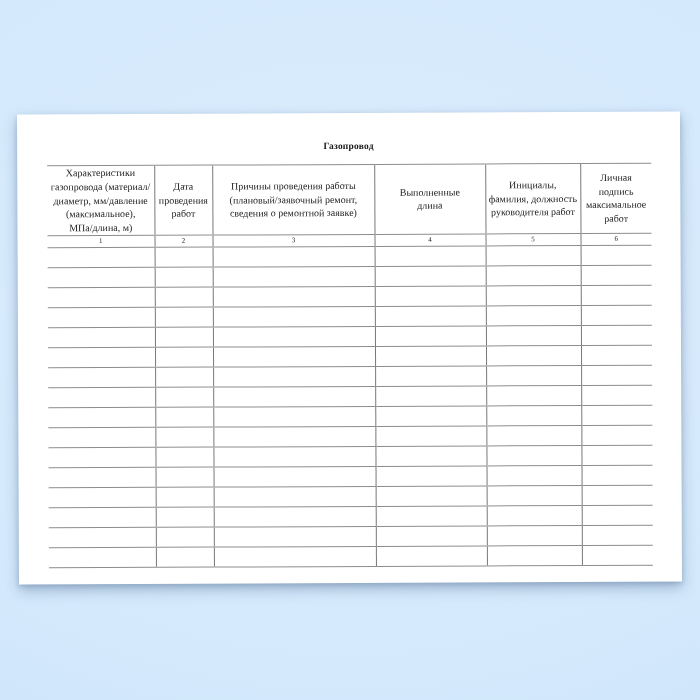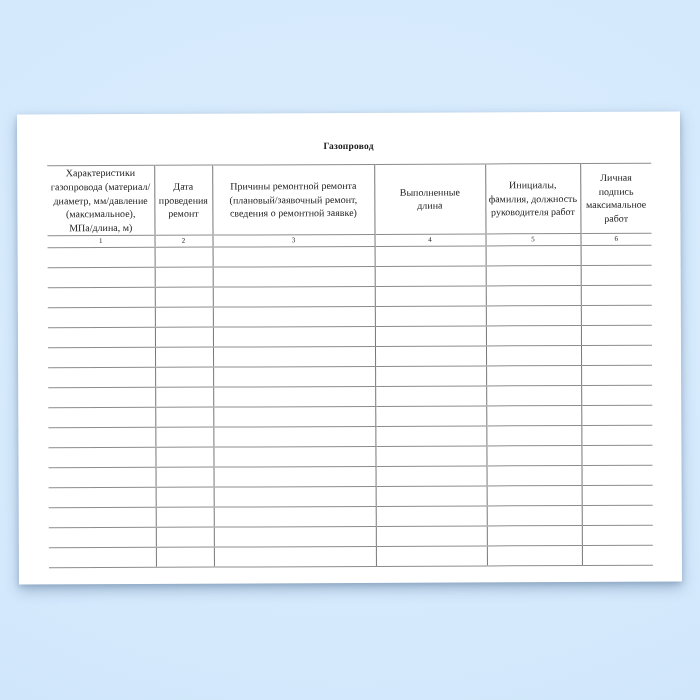--- a/index.html
+++ b/index.html
@@ -73,22 +73,22 @@
       </colgroup>
       <thead>
         <tr class="header-row" id="header-row">
             <th>Характеристики
 газопровода (материал/
 диаметр, мм/давление
 (максимальное),
 МПа/длина, м)</th>
             <th>Дата
 проведения
-ремонт</th>
-            <th>Причины ремонтной ремонта
+работ</th>
+            <th>Причины проведения работы
 (плановый/заявочный ремонт,
 сведения о ремонтной заявке)</th>
             <th>Выполненные
 длина</th>
             <th>Инициалы,
 фамилия, должность
 руководителя работ</th>
             <th>Личная
 подпись
 максимальное

